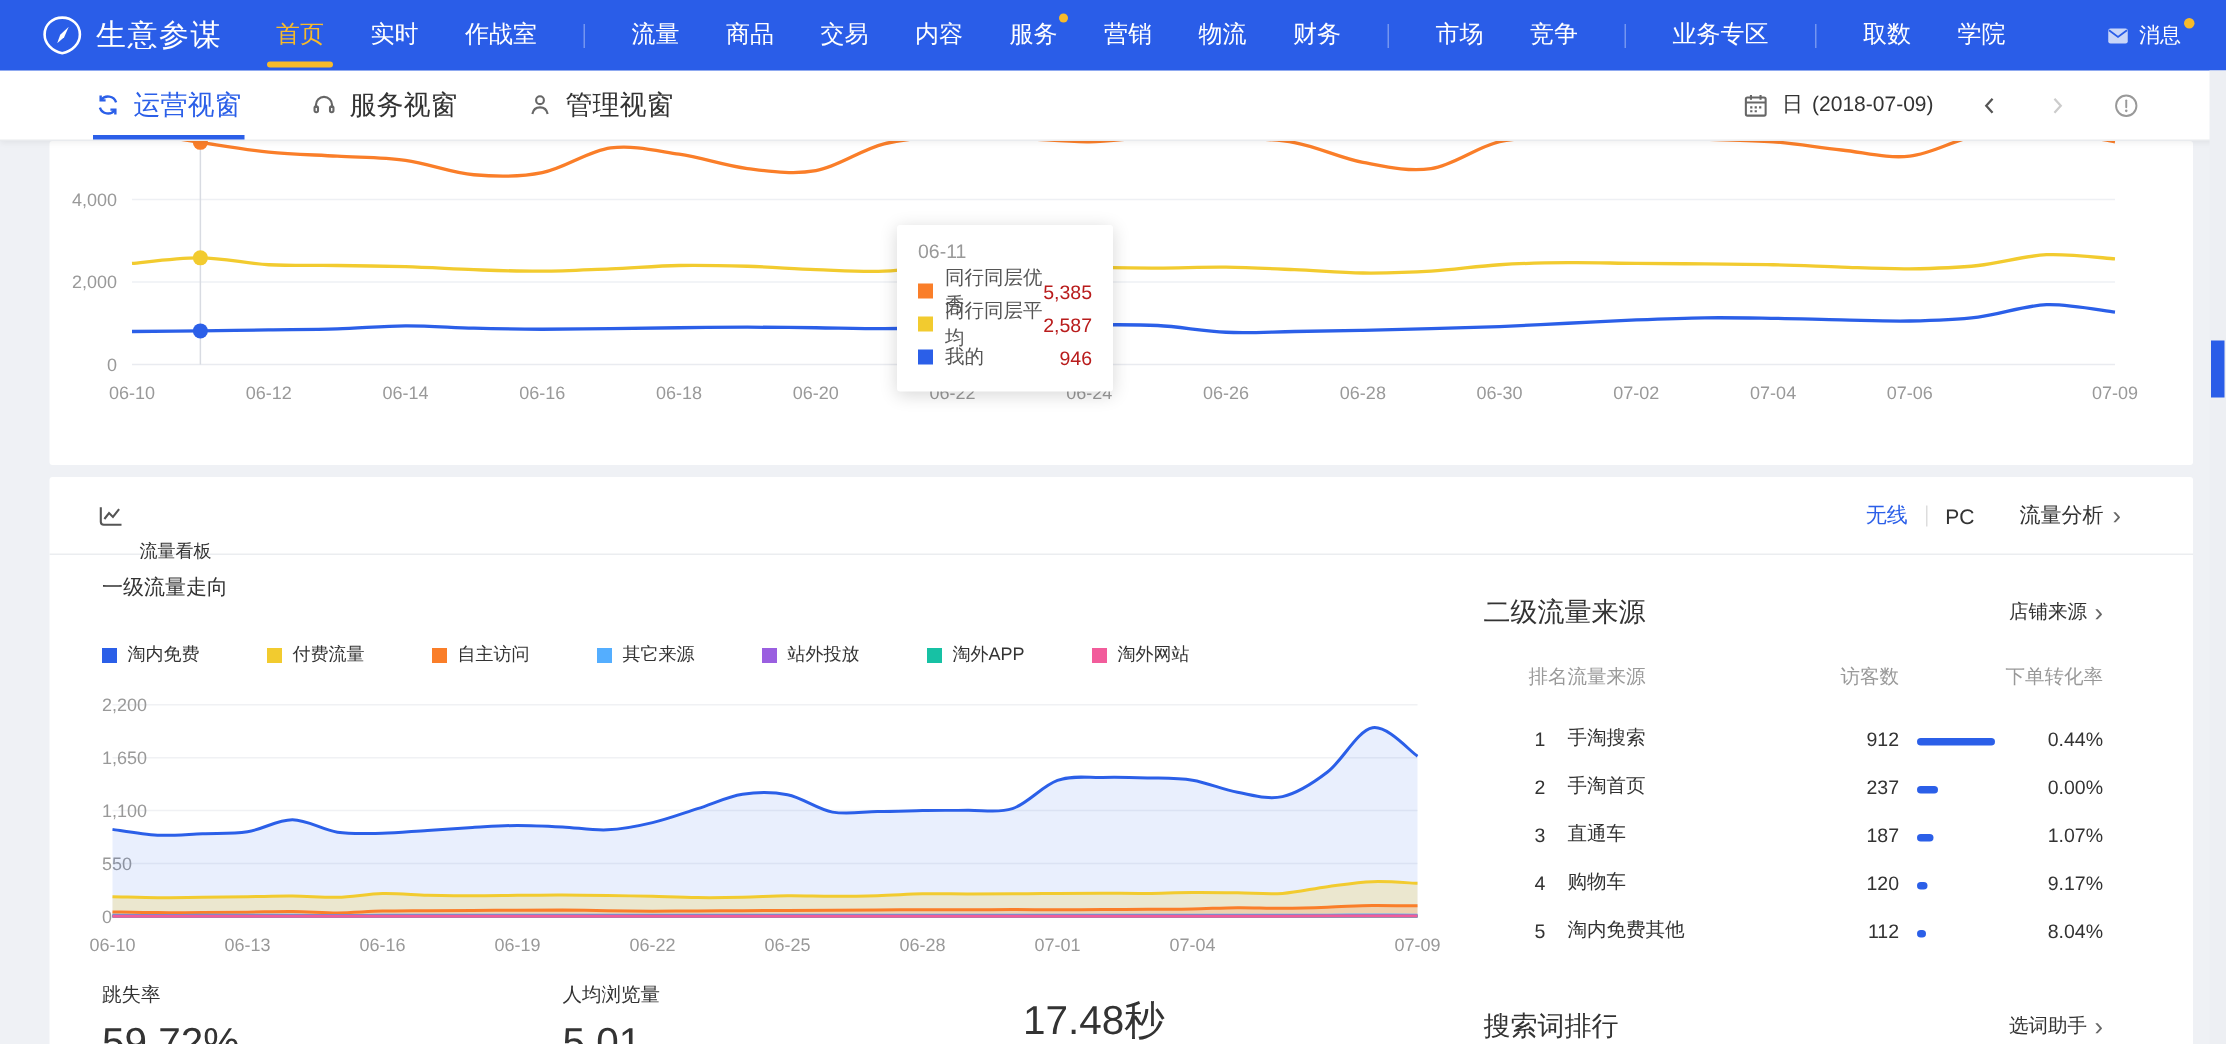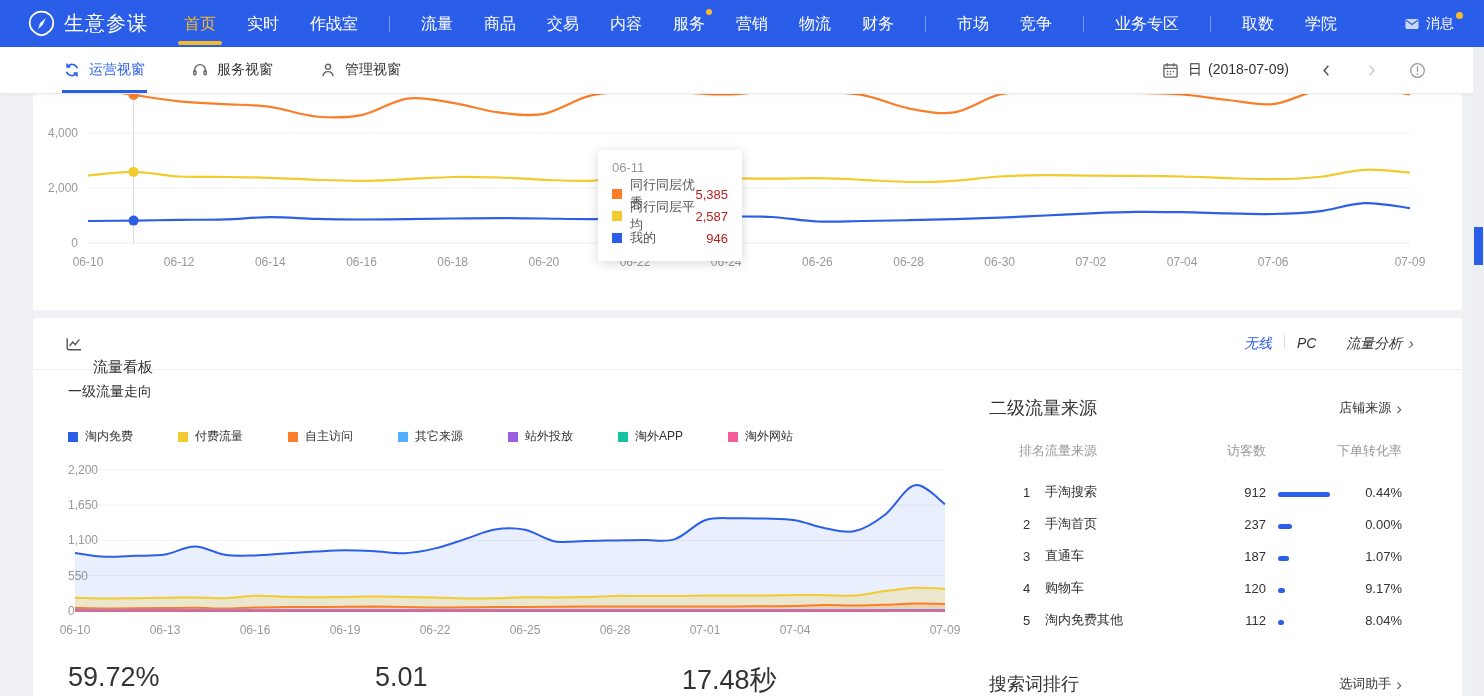--- a/index.html
+++ b/index.html
@@ -13,21 +13,21 @@
   .nav-item { position:relative; color:#fff; font-size:16px; height:100%; line-height:47px; cursor:pointer; white-space:nowrap; }
   .nav-item.active { color:#F7BA2A; }
   .nav-item.active::after { content:''; position:absolute; left:50%; transform:translateX(-50%); bottom:2px; width:44px; height:4px; border-radius:2px; background:#F7BA2A; }
   .nav-div { width:1px; height:16px; background:rgba(255,255,255,0.35); }
   .nav-badge { position:absolute; top:9px; right:-7px; width:6px; height:6px; border-radius:50%; background:#F7BA2A; }
   .nav-msg { margin-left:auto; margin-right:30px; display:flex; align-items:center; gap:6px; color:#fff; font-size:14px; position:relative; cursor:pointer; }
   .msg-badge { position:absolute; top:-3px; right:-9px; width:7px; height:7px; border-radius:50%; background:#F7BA2A; }
 
   
   .tabbar { position:absolute; top:47px; left:0; width:100%; height:47px; background:#fff; display:flex; align-items:center; border-bottom:1px solid #e9ebee; box-shadow:0 1px 4px rgba(0,0,0,0.06); z-index:30; }
-  .tab { display:flex; align-items:center; gap:9px; font-size:14px; color:#333; height:100%; position:relative; margin-right:47px; cursor:pointer; }
+  .tab { display:flex; align-items:center; gap:9px; font-size:18px; color:#333; height:100%; position:relative; margin-right:47px; cursor:pointer; }
   .tab:first-child { margin-left:64px; }
   .tab.active { color:#2B5FE8; }
   .tab.active::after { content:''; position:absolute; bottom:0; left:-2px; right:-2px; height:3px; background:#2B5FE8; }
   .datebar { margin-left:auto; display:flex; align-items:center; margin-right:58px;justify-content:center; }
   .date-text { font-size:14px; color:#333; margin-left:9px; }
   .date-text .pfx { margin-right:6px; }
   .date-nav { margin-left:30px; cursor:pointer; display:flex; align-items:center; }
   .date-nav.disabled { cursor:default; }
 
   
@@ -39,22 +39,22 @@
 
   
   .tooltip { position:absolute; left:565px; top:56px; width:144px; background:#fff; border-radius:2px; box-shadow:0 2px 12px rgba(0,0,0,0.16); padding:10px 14px 12px; z-index:10; }
   .tt-title { color:#999; font-size:13px; margin-bottom:8px; }
   .tt-row { display:flex; align-items:center; font-size:13px; color:#555; height:22px; }
   .tt-sq { width:10px; height:10px; margin-right:8px; flex:none; }
   .tt-val { margin-left:auto; color:#b91c1c; }
 
   
   .card2-head { height:52px; display:flex; align-items:center; border-bottom:1px solid #ebedf0; padding:0 48px 0 32px; }
-  .board-title { font-size:15px; font-weight:400; color:#333; margin-left:10px;margin-top:48px; }
-  .head-links { margin-left:auto; display:flex; align-items:flex-start; font-size:14px;font-style:italic; }
+  .board-title { font-size:12px; font-weight:400; color:#333; margin-left:10px;margin-top:48px; }
+  .head-links { margin-left:auto; display:flex; align-items:center; font-size:14px; }
   .term-link { color:#333; cursor:pointer; }
   .term-link.active { color:#2B5FE8; }
   .link-div { width:1px; height:14px; background:#ddd; margin:0 12px; }
   .analysis { margin-left:30px; color:#333; display:flex; align-items:center; gap:6px; cursor:pointer; }
   .chev { color:#666; font-size:17px; line-height:1; }
 
   .trend-title { position:absolute; left:35px; top:65px; font-size:14px; color:#333; }
   .legend { position:absolute; left:35px; top:110px; display:flex; gap:45px; }
   .lg-item { display:flex; align-items:center; gap:7px; font-size:12px; color:#333; cursor:pointer; white-space:nowrap; }
   .lg-sq { width:10px; height:10px; flex:none; }
@@ -327,23 +327,25 @@
         <path d="M22 154.6149090909091C27.0 154.6,42.0 154.7,52.0 154.7C62.0 154.7,72.0 154.6,82.0 154.6C92.0 154.6,102.0 154.6,112.0 154.6C122.0 154.6,132.0 154.6,142.0 154.6C152.0 154.6,162.0 154.7,172.0 154.7C182.0 154.7,192.0 154.6,202.0 154.6C212.0 154.6,222.0 154.6,232.0 154.6C242.0 154.6,252.0 154.6,262.0 154.6C272.0 154.6,282.0 154.6,292.0 154.6C302.0 154.6,312.0 154.6,322.0 154.6C332.0 154.6,342.0 154.6,352.0 154.6C362.0 154.6,372.0 154.6,382.0 154.6C392.0 154.6,402.0 154.6,412.0 154.6C422.0 154.6,432.0 154.6,442.0 154.6C452.0 154.6,462.0 154.6,472.0 154.6C482.0 154.6,492.0 154.6,502.0 154.6C512.0 154.6,522.0 154.6,532.0 154.6C542.0 154.6,552.0 154.6,562.0 154.6C572.0 154.6,582.0 154.6,592.0 154.6C602.0 154.6,612.0 154.6,622.0 154.6C632.0 154.6,642.0 154.6,652.0 154.6C662.0 154.6,672.0 154.6,682.0 154.6C692.0 154.6,702.0 154.6,712.0 154.6C722.0 154.6,732.0 154.6,742.0 154.6C752.0 154.6,762.0 154.6,772.0 154.6C782.0 154.6,792.0 154.6,802.0 154.6C812.0 154.6,822.0 154.6,832.0 154.6C842.0 154.5,852.0 154.5,862.0 154.5C872.0 154.5,887.0 154.5,892.0 154.6L892 155.0L22 155.0Z" fill="rgba(154,95,224,0.25)" stroke="none"></path>
         <path d="M22 154.6149090909091C27.0 154.6,42.0 154.7,52.0 154.7C62.0 154.7,72.0 154.6,82.0 154.6C92.0 154.6,102.0 154.6,112.0 154.6C122.0 154.6,132.0 154.6,142.0 154.6C152.0 154.6,162.0 154.7,172.0 154.7C182.0 154.7,192.0 154.6,202.0 154.6C212.0 154.6,222.0 154.6,232.0 154.6C242.0 154.6,252.0 154.6,262.0 154.6C272.0 154.6,282.0 154.6,292.0 154.6C302.0 154.6,312.0 154.6,322.0 154.6C332.0 154.6,342.0 154.6,352.0 154.6C362.0 154.6,372.0 154.6,382.0 154.6C392.0 154.6,402.0 154.6,412.0 154.6C422.0 154.6,432.0 154.6,442.0 154.6C452.0 154.6,462.0 154.6,472.0 154.6C482.0 154.6,492.0 154.6,502.0 154.6C512.0 154.6,522.0 154.6,532.0 154.6C542.0 154.6,552.0 154.6,562.0 154.6C572.0 154.6,582.0 154.6,592.0 154.6C602.0 154.6,612.0 154.6,622.0 154.6C632.0 154.6,642.0 154.6,652.0 154.6C662.0 154.6,672.0 154.6,682.0 154.6C692.0 154.6,702.0 154.6,712.0 154.6C722.0 154.6,732.0 154.6,742.0 154.6C752.0 154.6,762.0 154.6,772.0 154.6C782.0 154.6,792.0 154.6,802.0 154.6C812.0 154.6,822.0 154.6,832.0 154.6C842.0 154.5,852.0 154.5,862.0 154.5C872.0 154.5,887.0 154.5,892.0 154.6" fill="none" stroke="#9A5FE0" stroke-width="2" stroke-linejoin="round"></path>
         <path d="M22 154.87163636363636C27.0 154.9,42.0 154.9,52.0 154.9C62.0 154.9,72.0 154.9,82.0 154.9C92.0 154.9,102.0 154.9,112.0 154.9C122.0 154.9,132.0 154.9,142.0 154.9C152.0 154.9,162.0 154.9,172.0 154.9C182.0 154.9,192.0 154.9,202.0 154.9C212.0 154.9,222.0 154.9,232.0 154.9C242.0 154.9,252.0 154.9,262.0 154.9C272.0 154.9,282.0 154.9,292.0 154.9C302.0 154.9,312.0 154.9,322.0 154.9C332.0 154.9,342.0 154.9,352.0 154.9C362.0 154.9,372.0 154.9,382.0 154.9C392.0 154.9,402.0 154.9,412.0 154.9C422.0 154.9,432.0 154.9,442.0 154.9C452.0 154.9,462.0 154.9,472.0 154.9C482.0 154.9,492.0 154.9,502.0 154.9C512.0 154.9,522.0 154.9,532.0 154.9C542.0 154.9,552.0 154.9,562.0 154.9C572.0 154.9,582.0 154.9,592.0 154.9C602.0 154.9,612.0 154.9,622.0 154.9C632.0 154.9,642.0 154.9,652.0 154.9C662.0 154.9,672.0 154.9,682.0 154.9C692.0 154.9,702.0 154.9,712.0 154.9C722.0 154.9,732.0 154.9,742.0 154.9C752.0 154.9,762.0 154.9,772.0 154.9C782.0 154.9,792.0 154.9,802.0 154.9C812.0 154.9,822.0 154.9,832.0 154.9C842.0 154.9,852.0 154.8,862.0 154.8C872.0 154.8,887.0 154.9,892.0 154.9L892 155.0L22 155.0Z" fill="rgba(23,193,164,0.20)" stroke="none"></path>
         <path d="M22 154.87163636363636C27.0 154.9,42.0 154.9,52.0 154.9C62.0 154.9,72.0 154.9,82.0 154.9C92.0 154.9,102.0 154.9,112.0 154.9C122.0 154.9,132.0 154.9,142.0 154.9C152.0 154.9,162.0 154.9,172.0 154.9C182.0 154.9,192.0 154.9,202.0 154.9C212.0 154.9,222.0 154.9,232.0 154.9C242.0 154.9,252.0 154.9,262.0 154.9C272.0 154.9,282.0 154.9,292.0 154.9C302.0 154.9,312.0 154.9,322.0 154.9C332.0 154.9,342.0 154.9,352.0 154.9C362.0 154.9,372.0 154.9,382.0 154.9C392.0 154.9,402.0 154.9,412.0 154.9C422.0 154.9,432.0 154.9,442.0 154.9C452.0 154.9,462.0 154.9,472.0 154.9C482.0 154.9,492.0 154.9,502.0 154.9C512.0 154.9,522.0 154.9,532.0 154.9C542.0 154.9,552.0 154.9,562.0 154.9C572.0 154.9,582.0 154.9,592.0 154.9C602.0 154.9,612.0 154.9,622.0 154.9C632.0 154.9,642.0 154.9,652.0 154.9C662.0 154.9,672.0 154.9,682.0 154.9C692.0 154.9,702.0 154.9,712.0 154.9C722.0 154.9,732.0 154.9,742.0 154.9C752.0 154.9,762.0 154.9,772.0 154.9C782.0 154.9,792.0 154.9,802.0 154.9C812.0 154.9,822.0 154.9,832.0 154.9C842.0 154.9,852.0 154.8,862.0 154.8C872.0 154.8,887.0 154.9,892.0 154.9" fill="none" stroke="#17C1A4" stroke-width="2" stroke-linejoin="round"></path>
         <path d="M22 154.80745454545453C27.0 154.8,42.0 154.8,52.0 154.8C62.0 154.8,72.0 154.8,82.0 154.8C92.0 154.8,102.0 154.8,112.0 154.8C122.0 154.8,132.0 154.8,142.0 154.8C152.0 154.8,162.0 154.8,172.0 154.8C182.0 154.8,192.0 154.8,202.0 154.8C212.0 154.8,222.0 154.8,232.0 154.8C242.0 154.8,252.0 154.8,262.0 154.8C272.0 154.8,282.0 154.8,292.0 154.8C302.0 154.8,312.0 154.8,322.0 154.8C332.0 154.8,342.0 154.8,352.0 154.8C362.0 154.8,372.0 154.8,382.0 154.8C392.0 154.8,402.0 154.8,412.0 154.8C422.0 154.8,432.0 154.8,442.0 154.8C452.0 154.8,462.0 154.8,472.0 154.8C482.0 154.8,492.0 154.8,502.0 154.8C512.0 154.8,522.0 154.8,532.0 154.8C542.0 154.8,552.0 154.8,562.0 154.8C572.0 154.8,582.0 154.8,592.0 154.8C602.0 154.8,612.0 154.8,622.0 154.8C632.0 154.8,642.0 154.8,652.0 154.8C662.0 154.8,672.0 154.8,682.0 154.8C692.0 154.8,702.0 154.8,712.0 154.8C722.0 154.8,732.0 154.8,742.0 154.8C752.0 154.8,762.0 154.8,772.0 154.8C782.0 154.8,792.0 154.8,802.0 154.8C812.0 154.8,822.0 154.8,832.0 154.7C842.0 154.7,852.0 154.7,862.0 154.7C872.0 154.7,887.0 154.7,892.0 154.7L892 155.0L22 155.0Z" fill="rgba(242,92,155,0.20)" stroke="none"></path>
         <path d="M22 154.80745454545453C27.0 154.8,42.0 154.8,52.0 154.8C62.0 154.8,72.0 154.8,82.0 154.8C92.0 154.8,102.0 154.8,112.0 154.8C122.0 154.8,132.0 154.8,142.0 154.8C152.0 154.8,162.0 154.8,172.0 154.8C182.0 154.8,192.0 154.8,202.0 154.8C212.0 154.8,222.0 154.8,232.0 154.8C242.0 154.8,252.0 154.8,262.0 154.8C272.0 154.8,282.0 154.8,292.0 154.8C302.0 154.8,312.0 154.8,322.0 154.8C332.0 154.8,342.0 154.8,352.0 154.8C362.0 154.8,372.0 154.8,382.0 154.8C392.0 154.8,402.0 154.8,412.0 154.8C422.0 154.8,432.0 154.8,442.0 154.8C452.0 154.8,462.0 154.8,472.0 154.8C482.0 154.8,492.0 154.8,502.0 154.8C512.0 154.8,522.0 154.8,532.0 154.8C542.0 154.8,552.0 154.8,562.0 154.8C572.0 154.8,582.0 154.8,592.0 154.8C602.0 154.8,612.0 154.8,622.0 154.8C632.0 154.8,642.0 154.8,652.0 154.8C662.0 154.8,672.0 154.8,682.0 154.8C692.0 154.8,702.0 154.8,712.0 154.8C722.0 154.8,732.0 154.8,742.0 154.8C752.0 154.8,762.0 154.8,772.0 154.8C782.0 154.8,792.0 154.8,802.0 154.8C812.0 154.8,822.0 154.8,832.0 154.7C842.0 154.7,852.0 154.7,862.0 154.7C872.0 154.7,887.0 154.7,892.0 154.7" fill="none" stroke="#F25C9B" stroke-width="2" stroke-linejoin="round"></path>
       </svg>
 
     <div class="stats" id="statsRow">
         <div class="stat">
+          <div class="stat-label">跳失率</div>
           <div class="stat-value">59.72%</div>
         </div>
         <div class="stat">
+          <div class="stat-label">人均浏览量</div>
           <div class="stat-value">5.01</div>
         </div>
         <div class="stat">
           <div class="stat-value">17.48秒</div>
         </div>
       </div>
 
     <div class="right-col">
       <div class="rc-head" style="top:78px">
         <span class="rc-title">二级流量来源</span>

